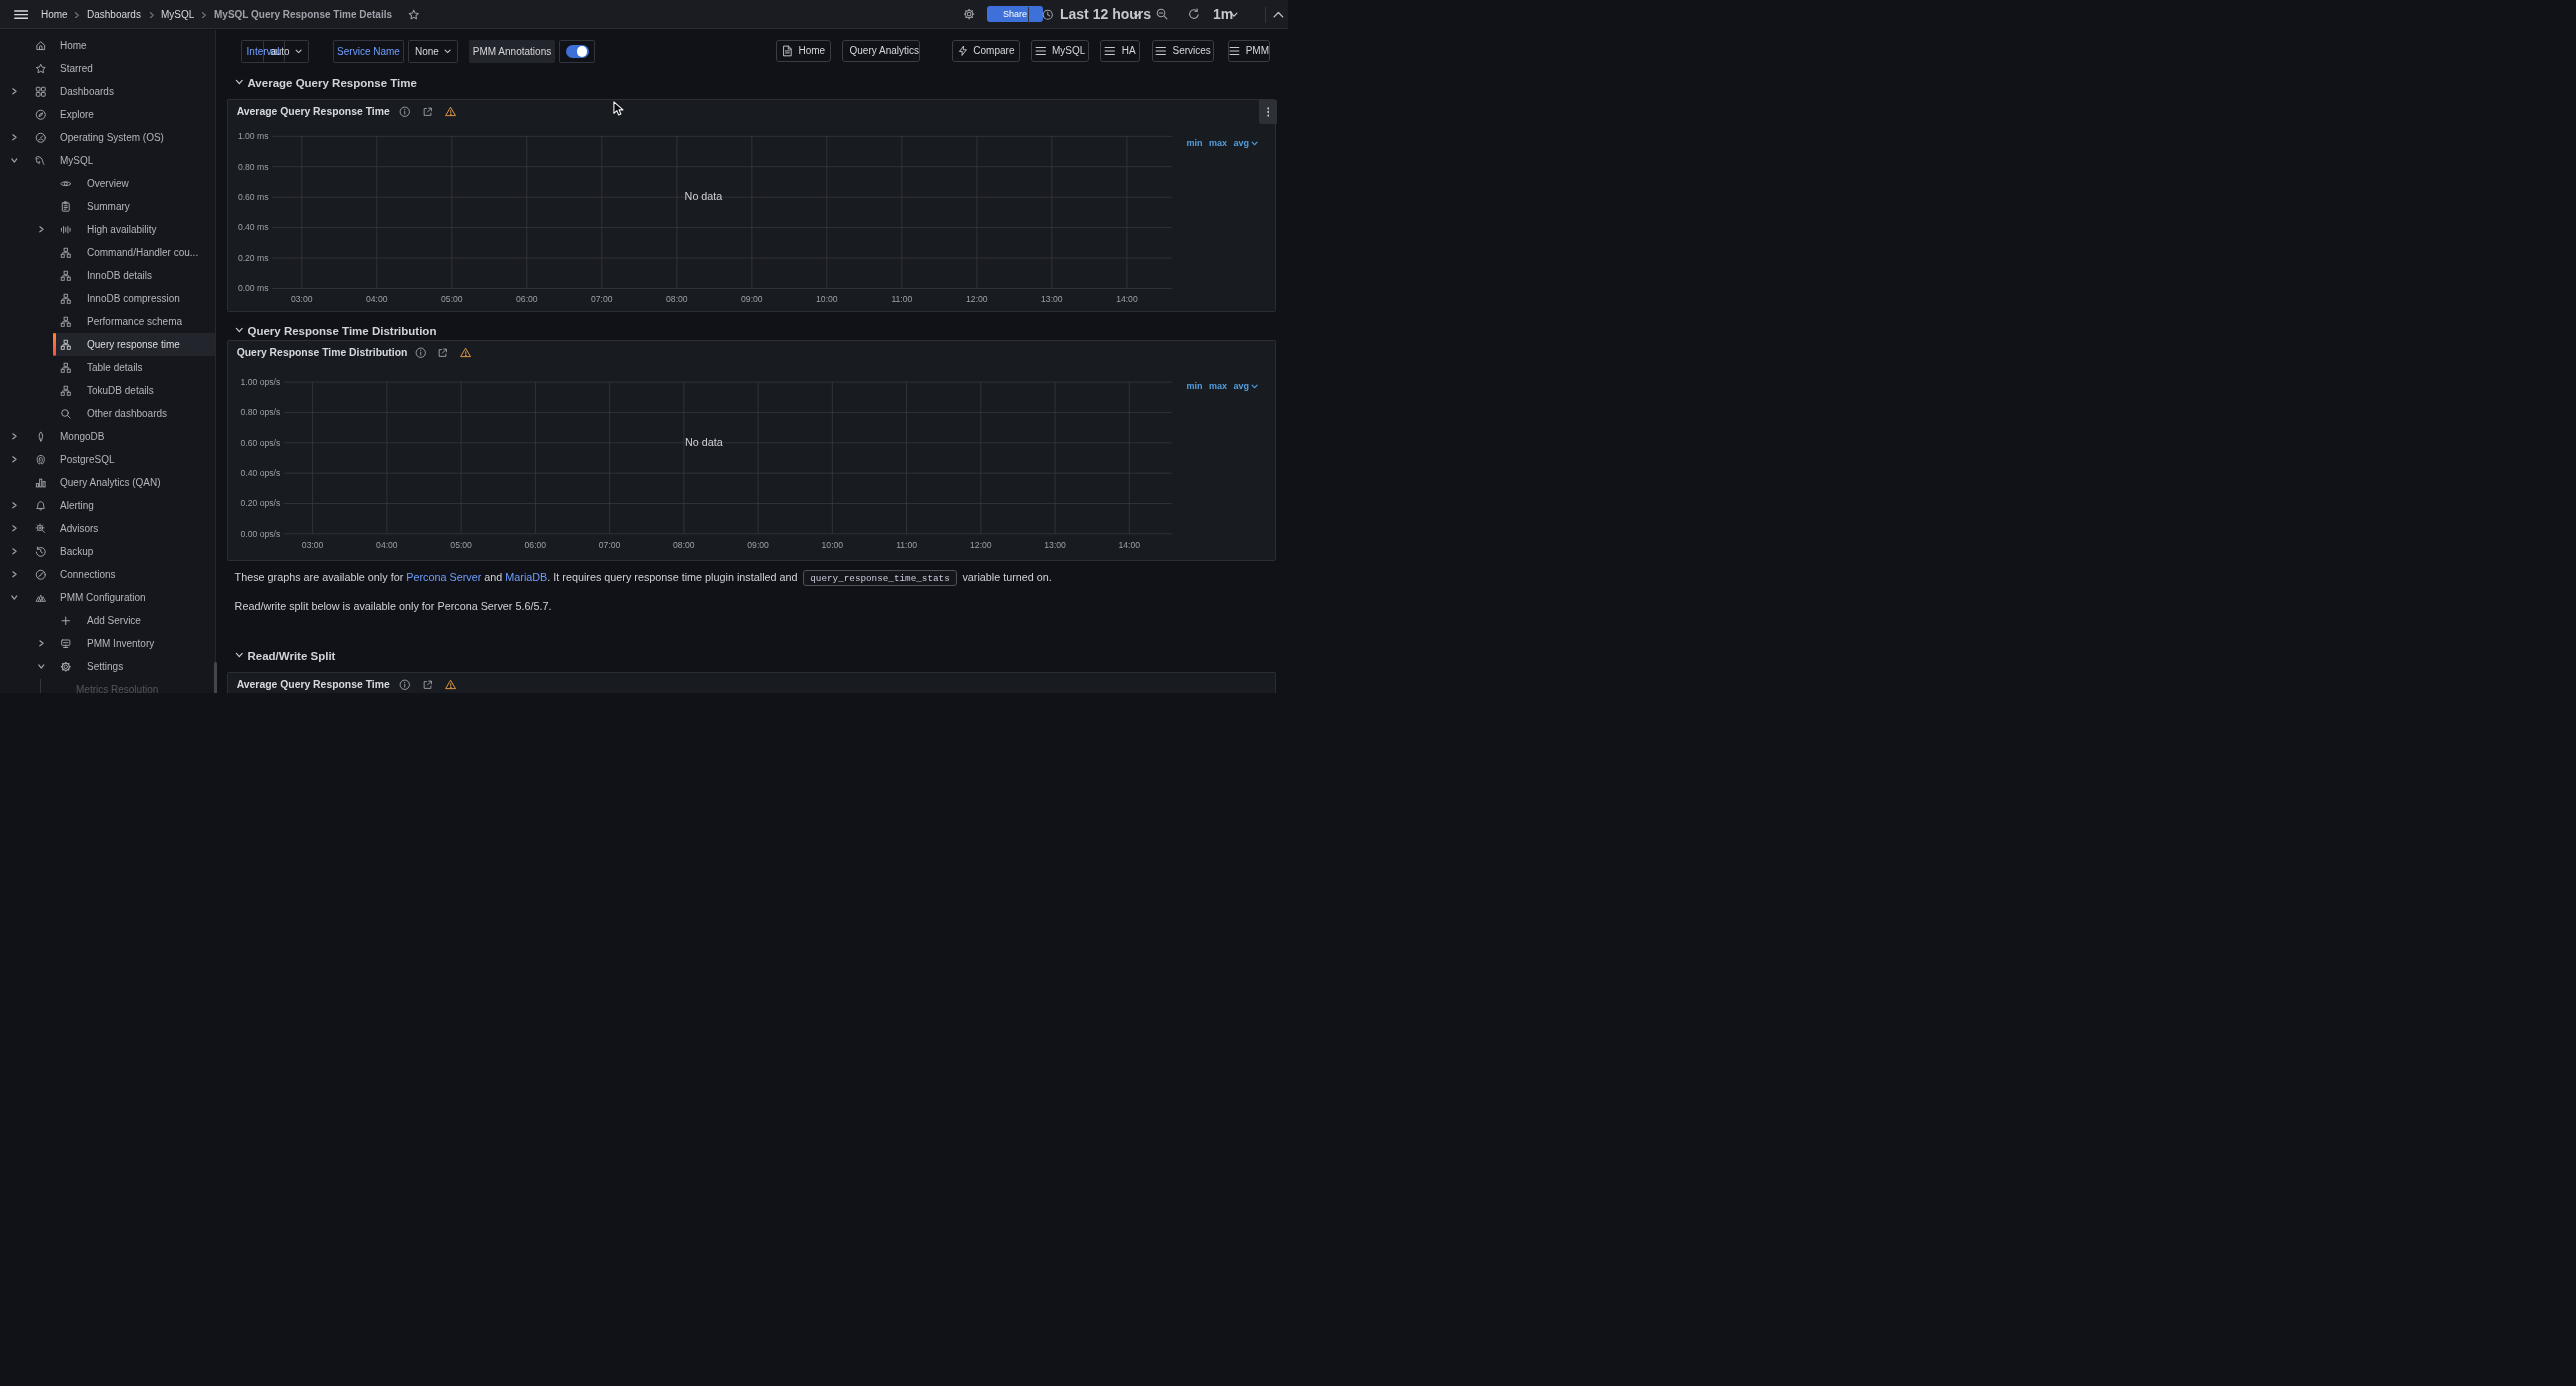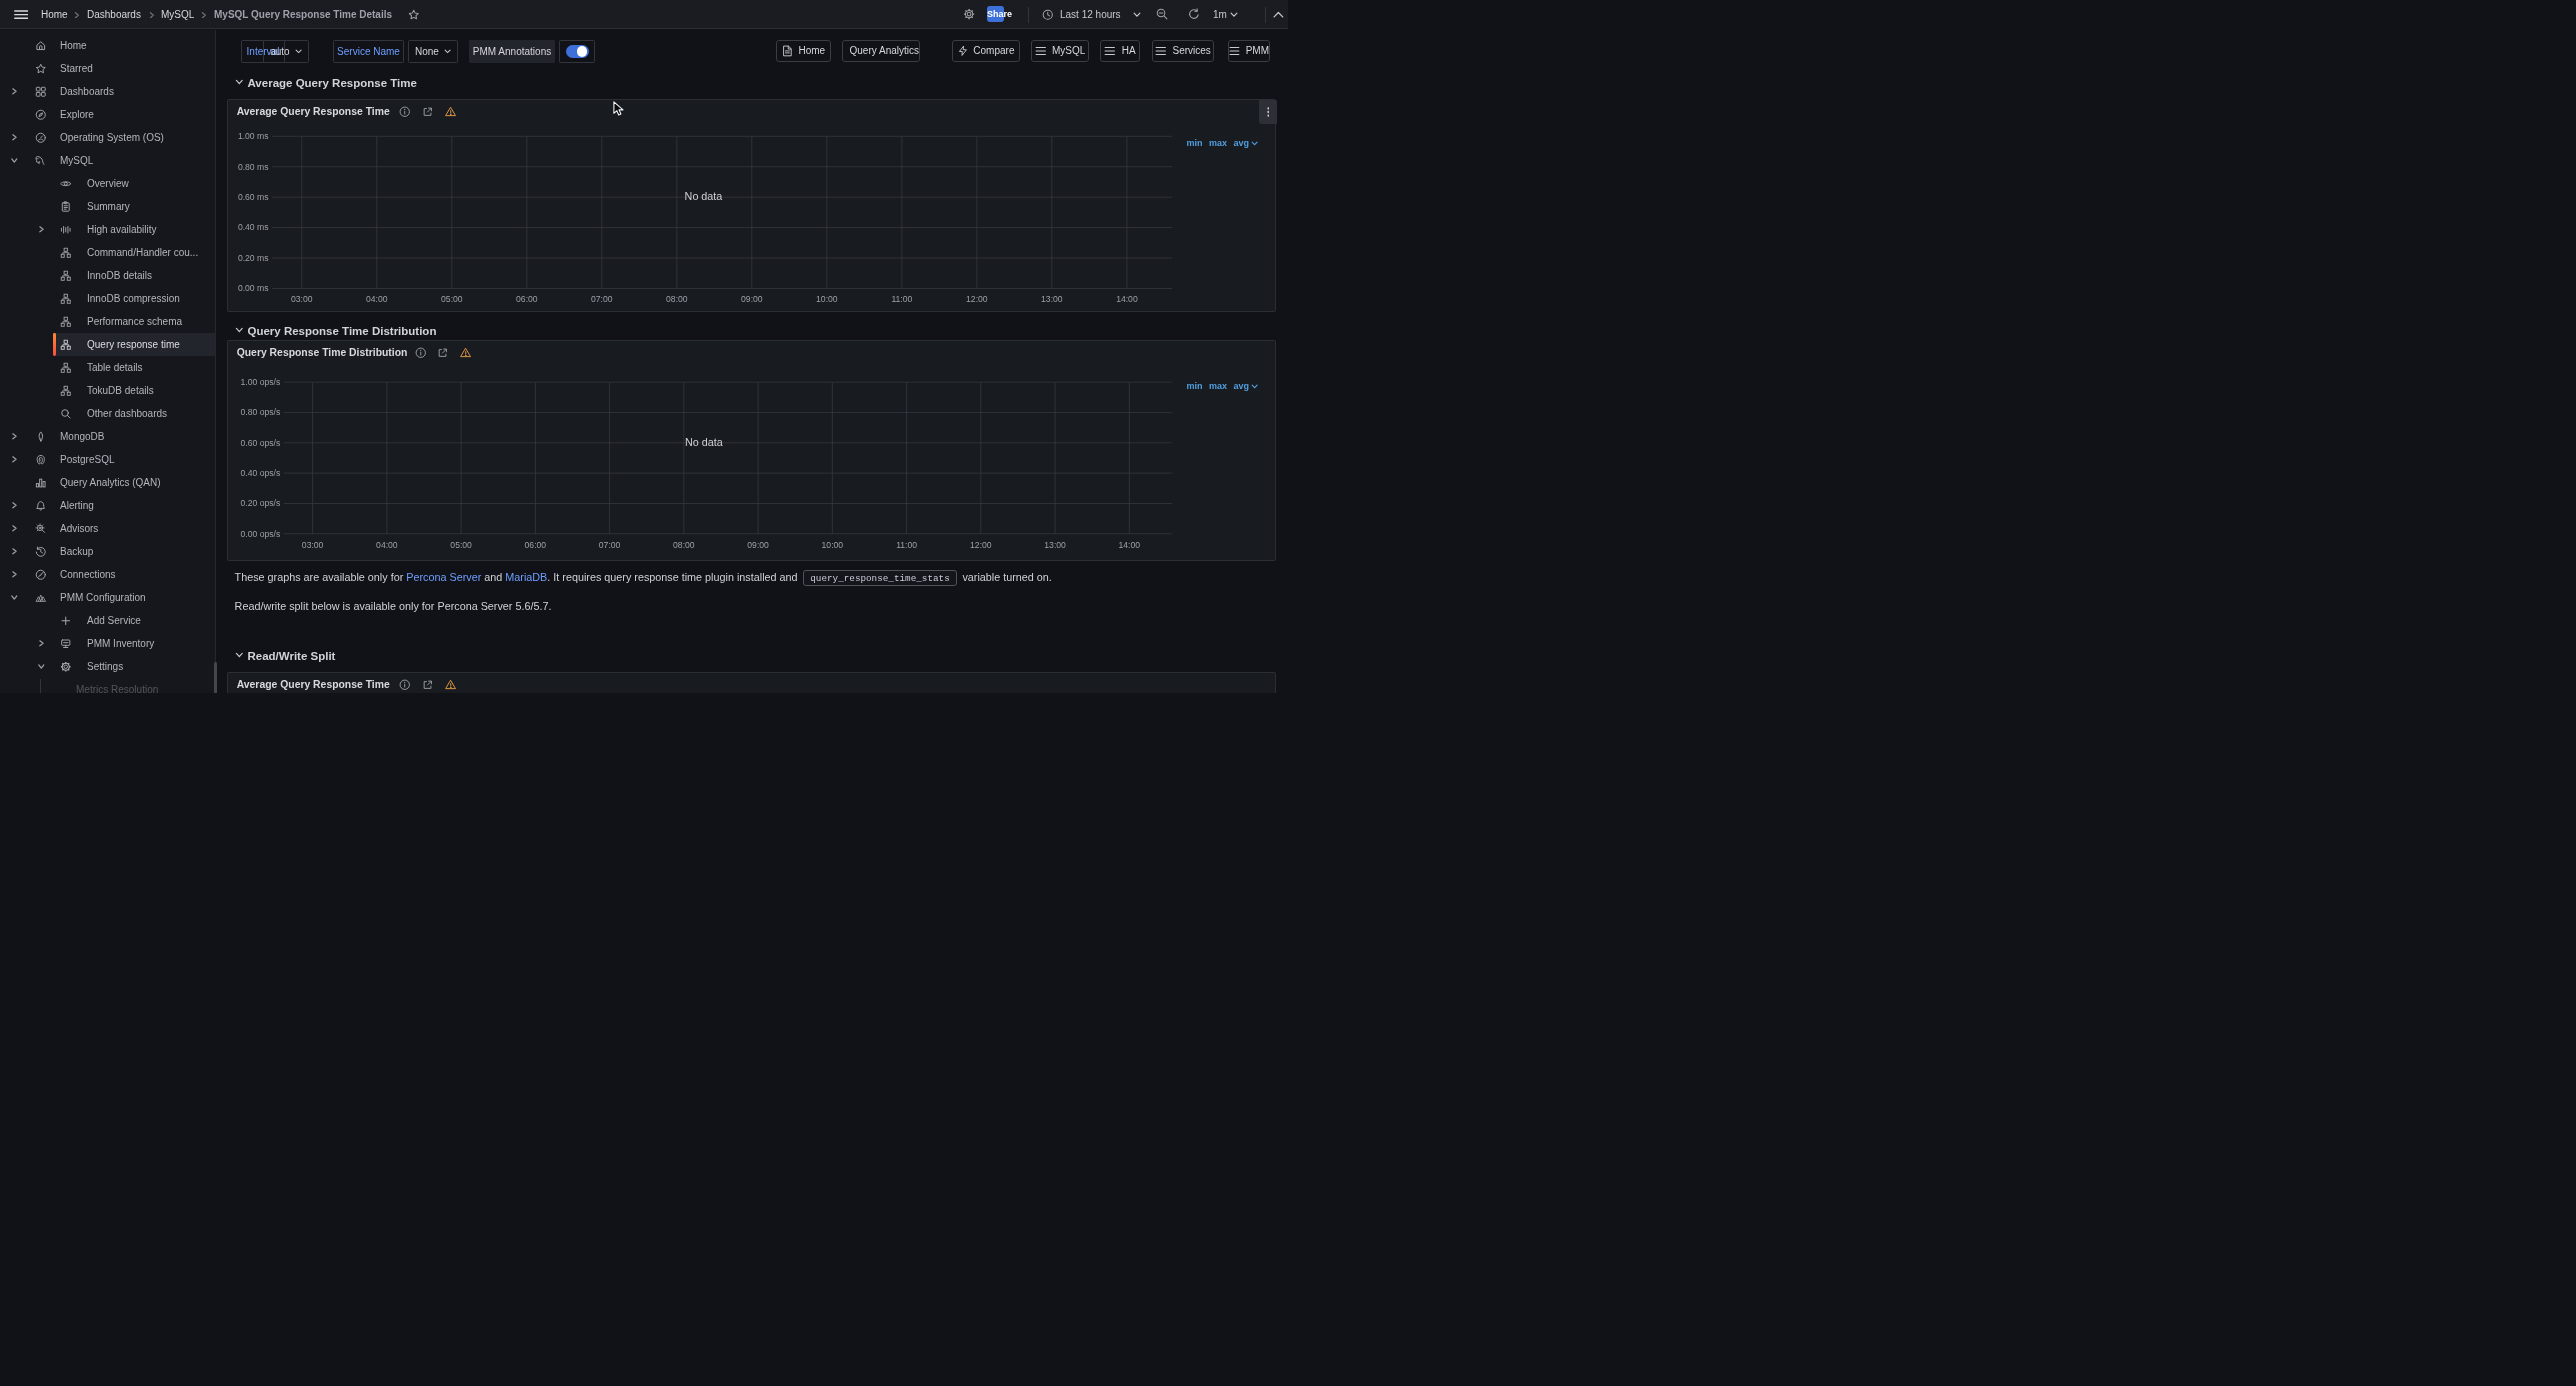--- a/index.html
+++ b/index.html
@@ -6,22 +6,22 @@
 html,body{width:1288px;height:693px;overflow:hidden;background:#111217;font-family:"Liberation Sans",sans-serif;-webkit-font-smoothing:antialiased}
 #page{position:absolute;inset:0;width:1288px;height:693px;overflow:hidden}
 #topbar{position:absolute;left:0;top:0;width:1288px;height:29px;background:#1a1c22;border-bottom:0.7px solid #2c2e35;z-index:5}
 #sidebar{position:absolute;left:0;top:29.5px;width:216px;height:664px;background:#16171c;border-right:0.7px solid #27282f}
 #main{position:absolute;left:217px;top:29.5px;right:0;bottom:0}
 
 .crumb{position:absolute;top:0;height:29px;line-height:29px;font-size:10px;font-weight:400;color:#d7d8de;white-space:nowrap}
 .crumb.dim{color:#9fa0aa;font-weight:700;font-size:10px;letter-spacing:0}
 .tbico{position:absolute}
 .tbdiv{position:absolute;top:6.5px;width:0.7px;height:16px;background:#33343b}
-.share{position:absolute;left:987px;top:5.8px;width:17px;height:16.5px;background:#3d71d9;border-radius:2.9px;color:#fff;font-size:9px;font-weight:700;text-align:center;line-height:16.5px}
-.tbtxt{position:absolute;top:0;height:38px;line-height:29px;font-size:10px;font-weight:400;color:#c7c8cf;white-space:nowrap}
+.share{position:absolute;left:987px;top:5.8px;width:56px;height:16.5px;background:#3d71d9;border-radius:2.9px;color:#fff;font-size:9px;font-weight:400;text-align:center;line-height:16.5px}
+.tbtxt{position:absolute;top:0;height:38px;line-height:29px;font-size:14px;font-weight:700;color:#c7c8cf;white-space:nowrap}
 
 #menu{position:absolute;left:0;top:4.3px;width:100%}
 .row{position:relative;height:23px}
 .row .chev{position:absolute;top:7.2px;width:8.6px;height:8.6px}
 .row.l1 .chev{left:10px}
 .row.l2 .chev{left:37px}
 .row .ic{position:absolute;top:5.8px;width:11.5px;height:11.5px}
 .row.l1 .ic{left:35px}
 .row.l2 .ic{left:60px}
 .row .lbl{position:absolute;top:0;height:23px;line-height:23px;font-size:10px;color:#b4b5bd;white-space:nowrap}

